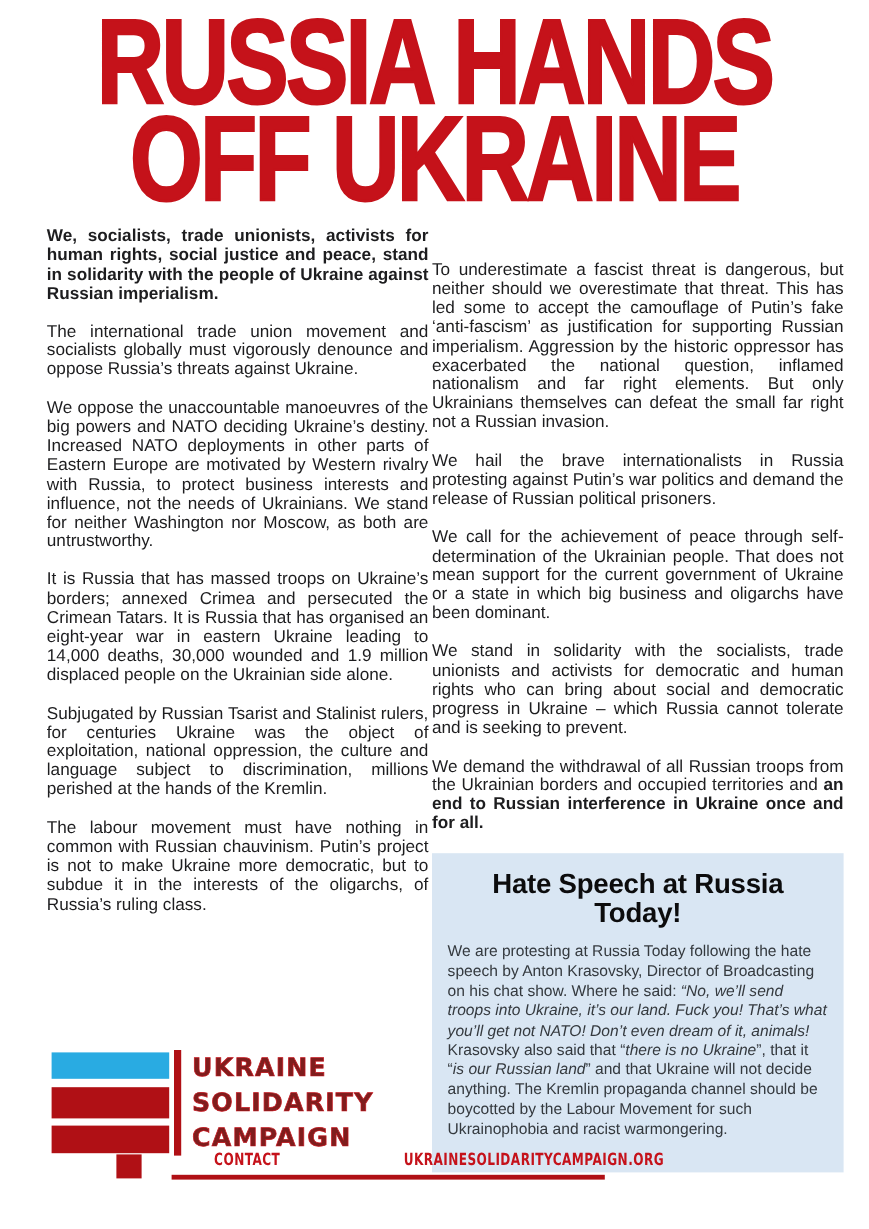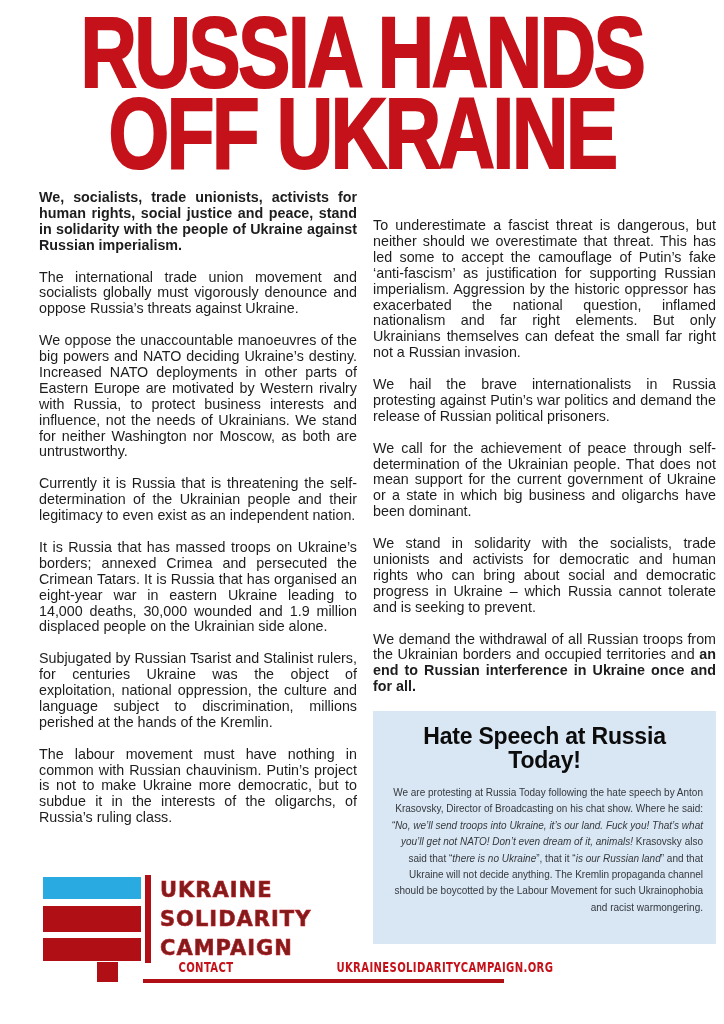--- a/index.html
+++ b/index.html
@@ -11,35 +11,35 @@
   
   .masthead { position:absolute; top:12px; left:0; width:724px; text-align:center; color:#C5121A; }
   .title-line {
     font-weight:700; font-size:100px; line-height:81px; letter-spacing:-3px;
     white-space:nowrap; transform:scaleX(0.78); transform-origin:50% 50%;
     -webkit-text-stroke:2.2px #C5121A;
   }
   
   .columns {
     position:absolute; left:39px; top:190px; width:674px;
-    display:flex; gap:16px; font-size:14.3px; line-height:15.9px;
+    display:flex; gap:3px; font-size:14.3px; line-height:15.9px;
     text-align:justify; color:#1d1d1f;
   }
   .col-left  { width:318px; flex:none; }
   .col-right { width:343px; flex:none;margin-top:28px; }
   .columns p { margin:0 0 15.9px 0; }
   .intro { font-weight:700; }
   .demand-bold { font-weight:700; }
   
   .hate-box { background:#D9E6F3; padding:10px 13px 12px 13px; text-align:left; }
   .hate-box h2 {
     margin:3px 0 13px 0; font-size:23px; line-height:24px; text-align:center;
     color:#0c0c0d; font-weight:700; letter-spacing:-0.2px;
   }
-  .box-body { font-size:10px; line-height:16.4px; color:#34393e; margin:0;text-align:right; }
+  .box-body { font-size:13px; line-height:16.4px; color:#34393e; margin:0; }
   .box-body em { font-style:italic; }
   
   .flag { position:absolute; left:43px; top:877px; width:98px; }
   .flag-bar { width:98px; }
   .bar-blue  { height:22px; background:#29ABE2; margin-bottom:7px; }
   .bar-red-1 { height:26px; background:#B01015; margin-bottom:6px; }
   .bar-red-2 { height:23px; background:#B01015; }
   .logo-rule { position:absolute; left:145px; top:875px; width:6px; height:88px; background:#B01015; }
   .logo-text {
     position:absolute; left:160px; top:876px;
@@ -66,21 +66,20 @@
     <div class="title-line">RUSSIA HANDS</div>
     <div class="title-line">OFF UKRAINE</div>
   </header>
 
   <main class="columns">
 
     <section class="col-left">
       <p class="intro">We, socialists, trade unionists, activists for human rights, social justice and peace, stand in solidarity with the people of Ukraine against Russian imperialism.</p>
       <p>The international trade union movement and socialists globally must vigorously denounce and oppose Russia’s threats against Ukraine.</p>
       <p>We oppose the unaccountable manoeuvres of the big powers and NATO deciding Ukraine’s destiny.  Increased NATO deployments in other parts of Eastern Europe are motivated by Western rivalry with Russia, to protect business interests and influence, not the needs of Ukrainians.  We stand for neither Washington nor Moscow, as both are untrustworthy.</p>
-      <p>Currently it is Russia that is threatening the self-determination of the Ukrainian people and their legitimacy to even exist as an independent nation.</p>
       <p>It is Russia that has massed troops on Ukraine’s borders; annexed Crimea and persecuted the Crimean Tatars.  It is Russia that has organised an eight-year war in eastern Ukraine leading to 14,000 deaths, 30,000 wounded and 1.9 million displaced people on the Ukrainian side alone.</p>
       <p>Subjugated by Russian Tsarist and Stalinist rulers, for centuries Ukraine was the object of exploitation, national oppression, the culture and language subject to discrimination, millions perished at the hands of the Kremlin.</p>
       <p>The labour movement must have nothing in common with Russian chauvinism.  Putin’s project is not to make Ukraine more democratic, but to subdue it in the interests of the oligarchs, of Russia’s ruling class.</p>
     </section>
 
     <section class="col-right">
       <p>To underestimate a fascist threat is dangerous, but neither should we overestimate that threat. This has led some to accept the camouflage of Putin’s fake ‘anti-fascism’ as justification for supporting Russian imperialism.  Aggression by the historic oppressor has exacerbated the national question, inflamed nationalism and far right elements.  But only Ukrainians themselves can defeat the small far right not a Russian invasion.</p>
       <p>We hail the brave internationalists in Russia protesting against Putin’s war politics and demand the release of Russian political prisoners.</p>
       <p>We call for the achievement of peace through self-determination of the Ukrainian people. That does not mean support for the current government of Ukraine or a state in which big business and oligarchs have been dominant.</p>
       <p>We stand in solidarity with the socialists, trade unionists and activists for democratic and human rights who can bring about social and democratic progress in Ukraine – which Russia cannot tolerate and is seeking to prevent.</p>

